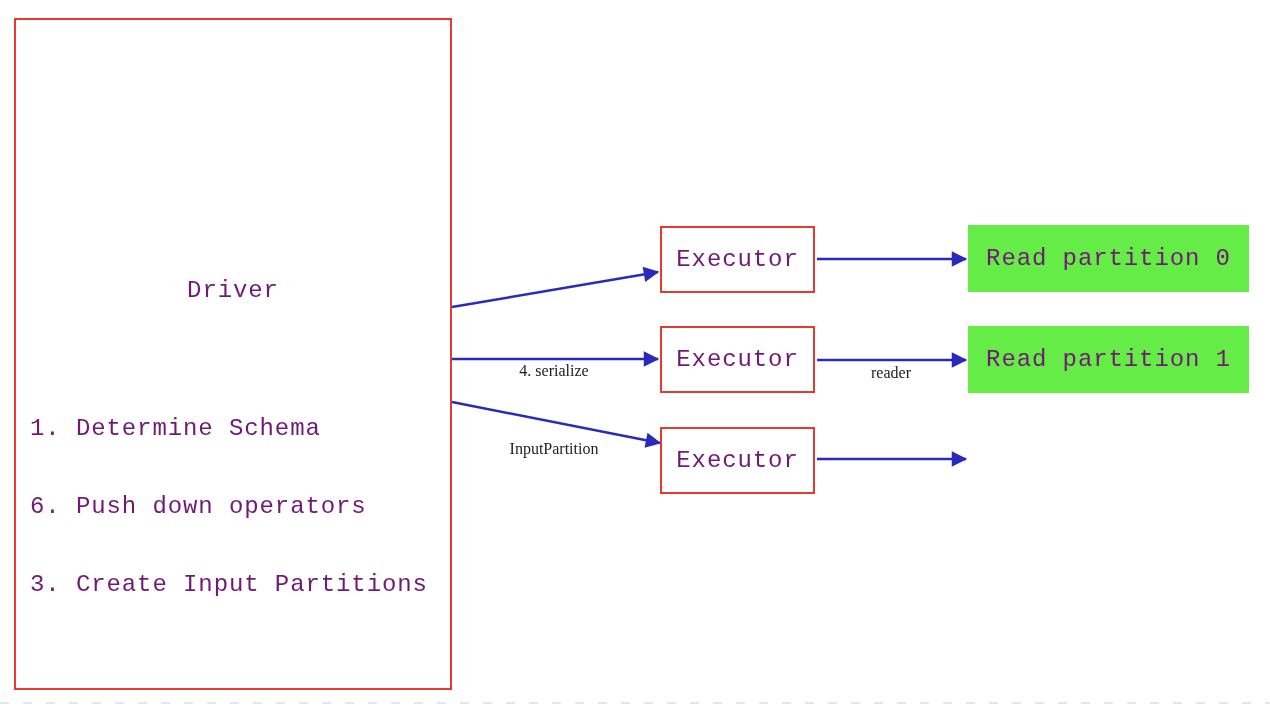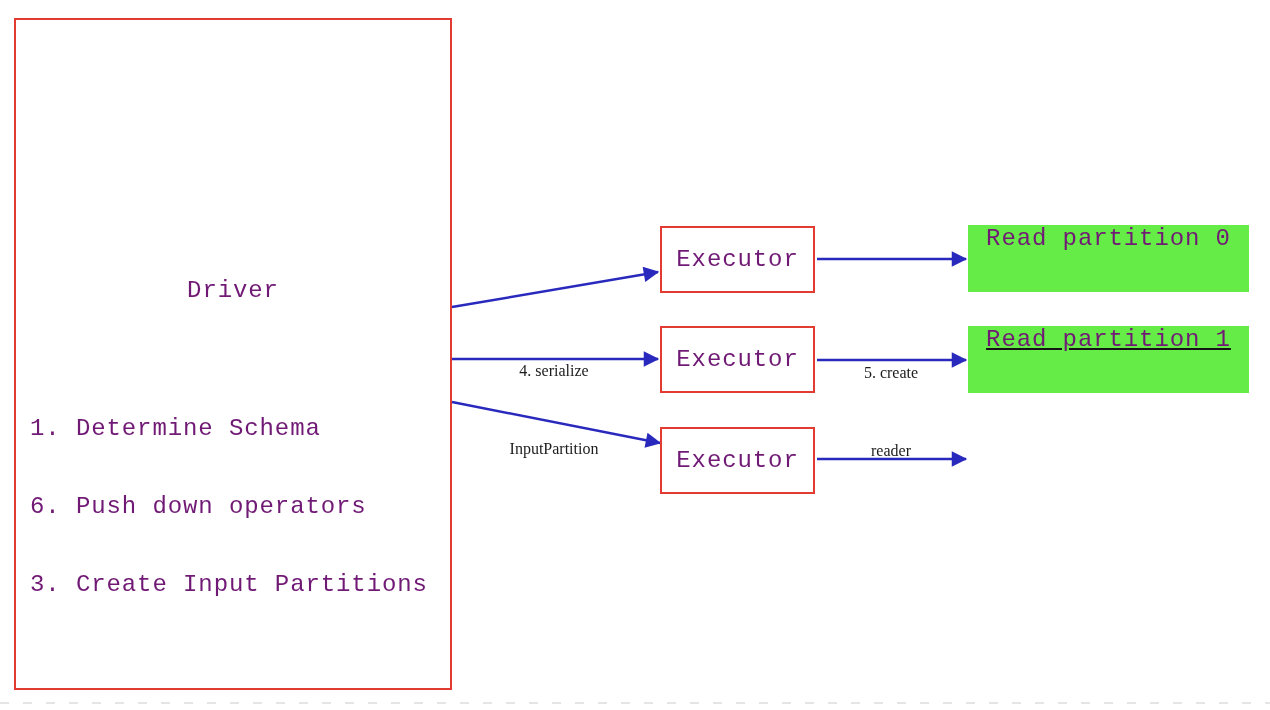--- a/index.html
+++ b/index.html
@@ -64,24 +64,25 @@
   .executor-1 { top: 226px; }
   .executor-2 { top: 326px; }
   .executor-3 { top: 427px; }
   .partition-box {
     position: absolute;
     left: 968px;
     width: 281px;
     height: 67px;
     background: #66ec46;
     display: flex;
+    align-items: center;
     justify-content: center;
   }
   .partition-1 { top: 225px; }
-  .partition-2 { top: 326px; text-decoration: underline; }
+  .partition-2 { top: 326px; }
   .partition-3 { top: 426px; }
   .arrows {
     position: absolute;
     left: 0;
     top: 0;
     width: 1270px;
     height: 710px;
   }
   .arrows line {
     stroke: #2929bd;
@@ -159,19 +160,18 @@
   </div>
   <div class="partition-box partition-2">
     <span class="mono">Read partition 1</span>
   </div>
 
   <div class="edge-label label-serialize">
     <div>4. serialize</div>
     <div>InputPartition</div>
   </div>
   <div class="edge-label label-reader">
-    <div>5. create</div>
     <div>reader</div>
   </div>
 
   <div class="bottom-dashed-line"></div>
 
 </div>
 
 </body></html>

